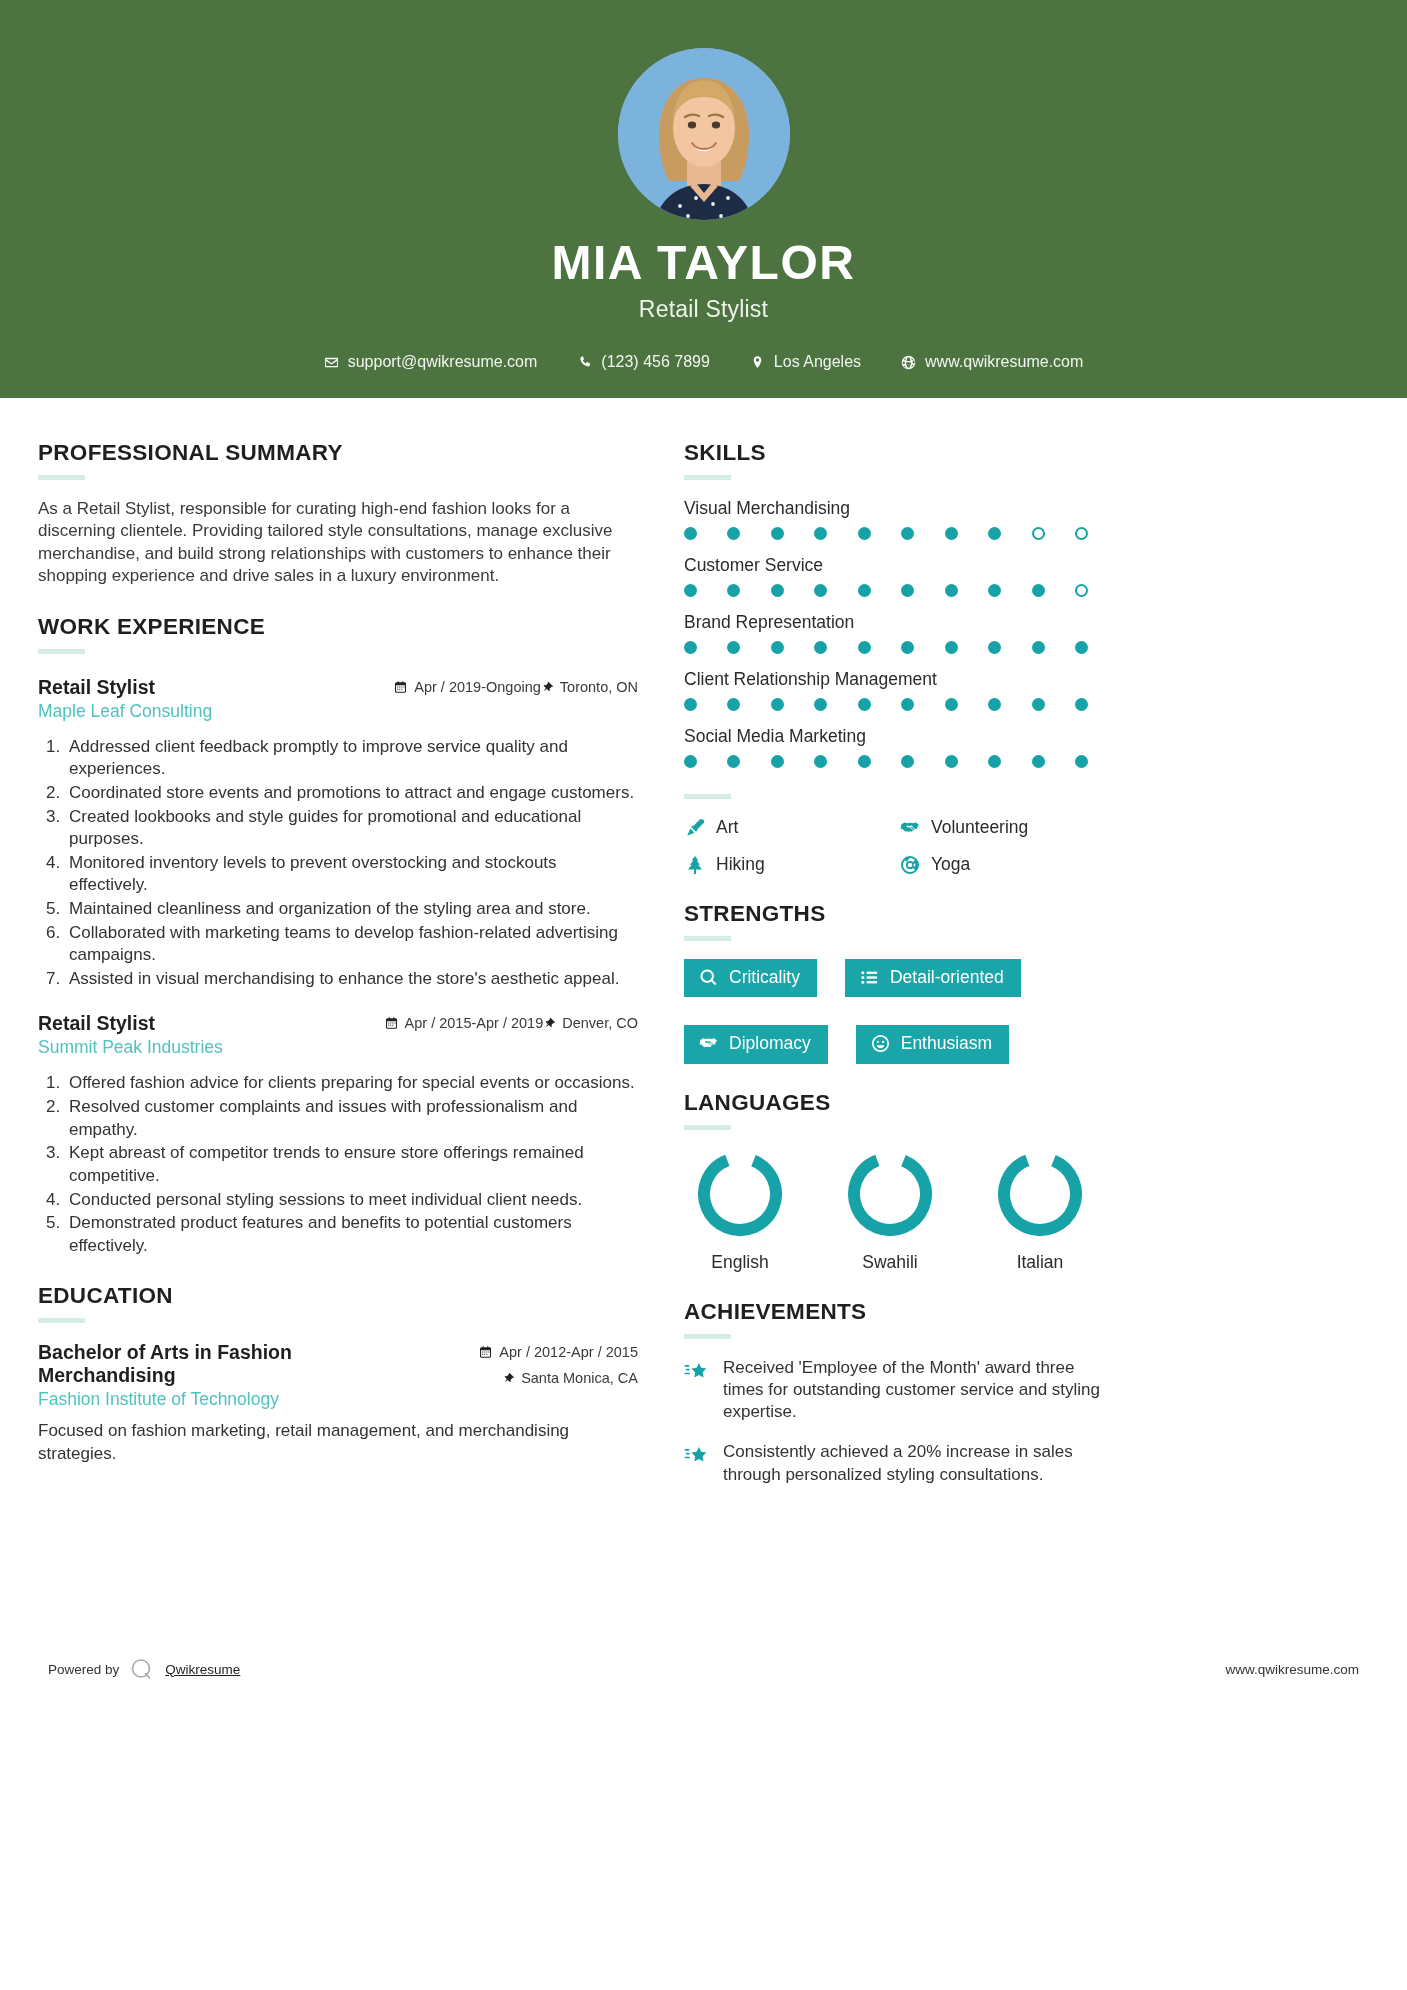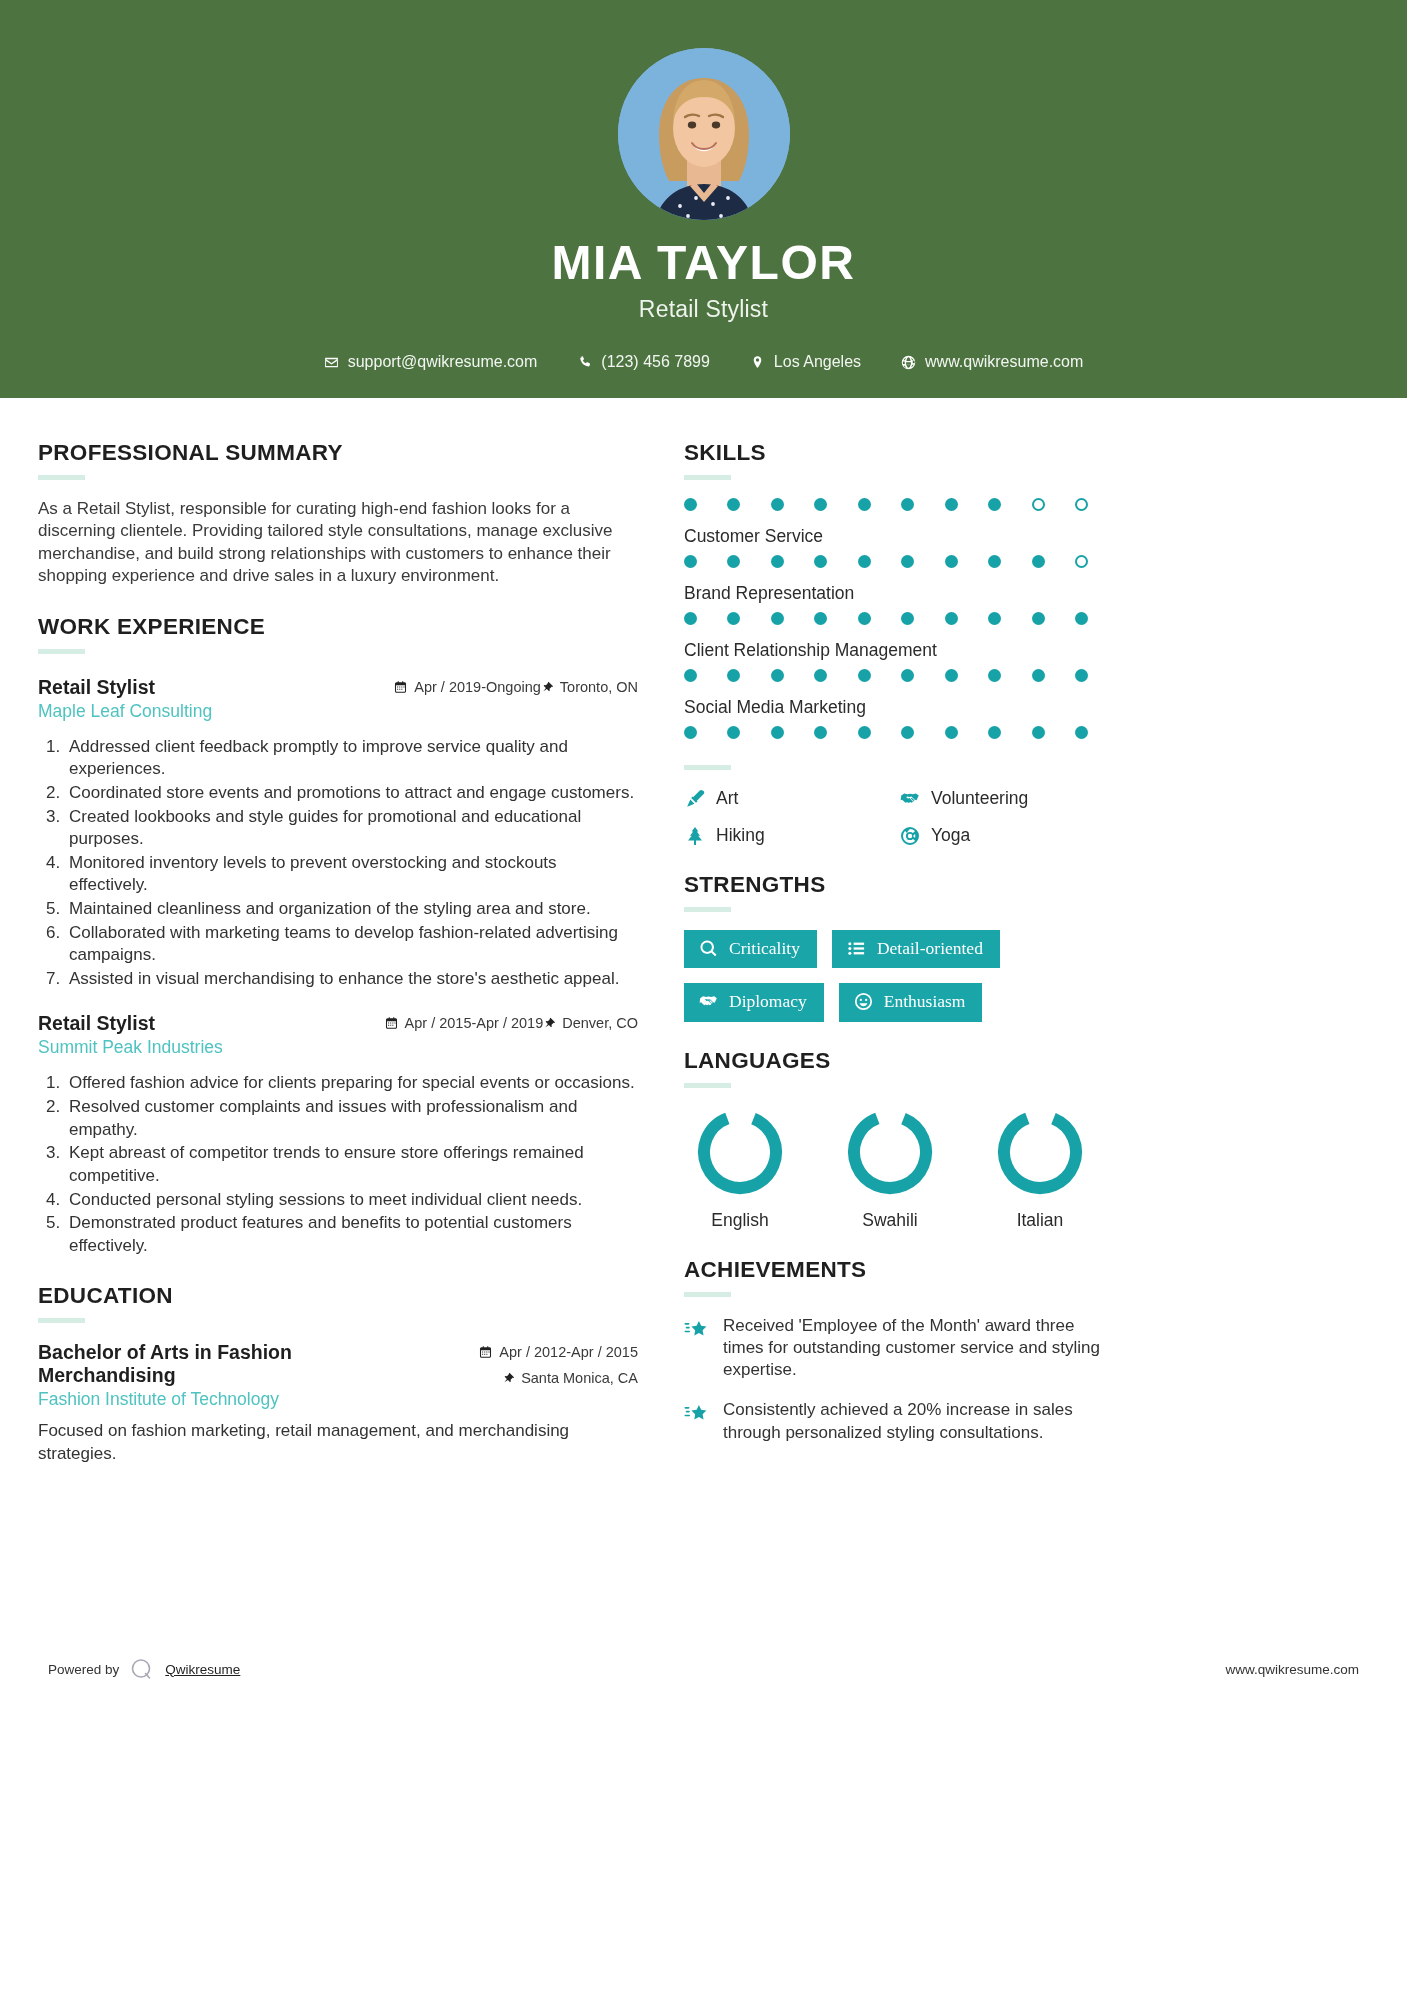--- a/index.html
+++ b/index.html
@@ -189,23 +189,22 @@
     font-size: 17.5px;
     color: #2b2b2b;
   }
   .interest .i-ico { width: 21px; height: 21px; display: inline-flex; align-items: center; justify-content: center; }
   .interest .i-ico svg { fill: #17a2a8; }
 
   
   .strengths-wrap {
     display: flex;
     flex-wrap: wrap;
-    gap: 15px;
+    gap: 28px;
     max-width: 420px;
-    font-family: Liberation Serif, serif;
   }
   .strength-chip {
     background: #1aa5a9;
     color: #ffffff;
     font-size: 17.5px;
     padding: 9px 17px 10px 15px;
     display: inline-flex;
     align-items: center;
     gap: 11px;
     line-height: 1.1;
@@ -457,20 +456,21 @@
 
     </div>
 
     <div class="col-right">
 
       <div class="sec">
         <div class="sec-title">SKILLS</div>
         <div class="sec-rule"></div>
         <div id="skills-list">
             <div class="skill">
+              <div class="skill-name">Visual Merchandising</div>
               <div class="dots">
                 <span class="dot"></span>
                 <span class="dot"></span>
                 <span class="dot"></span>
                 <span class="dot"></span>
                 <span class="dot"></span>
                 <span class="dot"></span>
                 <span class="dot"></span>
                 <span class="dot"></span>
                 <span class="dot empty"></span>

